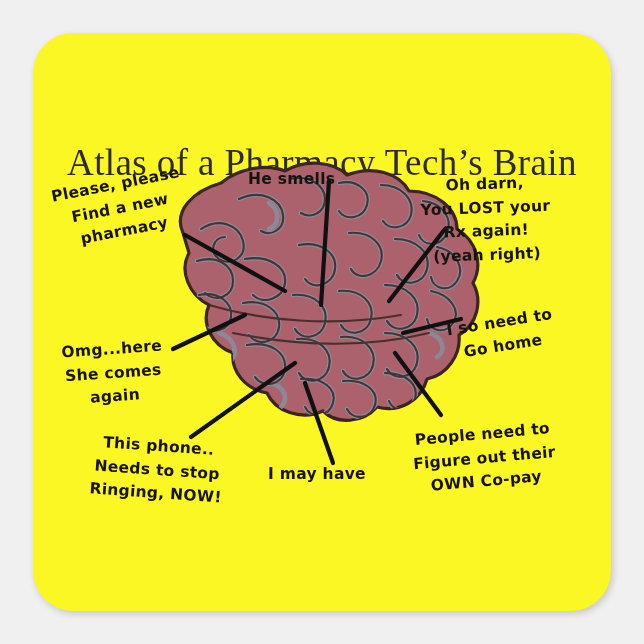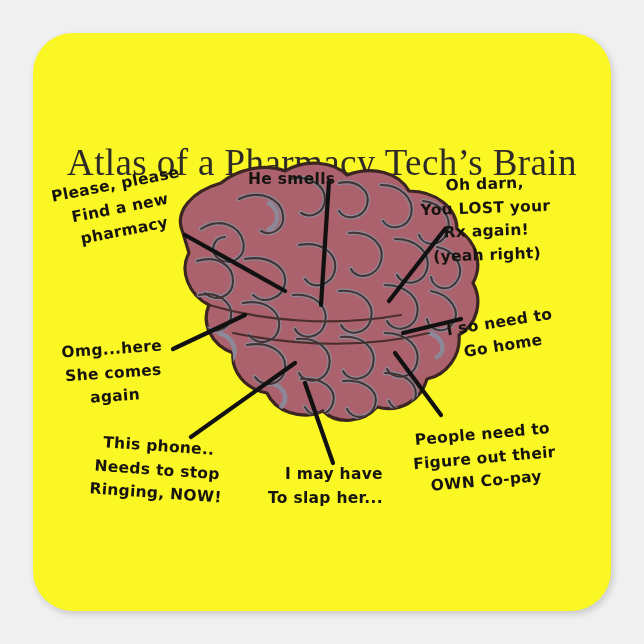--- a/index.html
+++ b/index.html
@@ -47,21 +47,21 @@
   }
   .note .ln{display:block;}
 
   
   #note-pharmacy{left:22px;top:140px;transform:rotate(-11deg);text-align:center;}
   #note-smells  {left:215px;top:135px;text-align:center;}
   #note-lostrx  {left:388px;top:140px;transform:rotate(-2deg);text-align:center;}
   #note-omg     {left:30px;top:305px;transform:rotate(-4deg);text-align:center;}
   #note-gohome  {left:415px;top:278px;transform:rotate(-9deg);text-align:center;}
   #note-phone   {left:58px;top:402px;transform:rotate(4deg);text-align:center;}
-  #note-slap    {left:235px;top:430px;text-align:right;}
+  #note-slap    {left:235px;top:430px;text-align:center;}
   #note-copay   {left:380px;top:390px;transform:rotate(-5deg);text-align:center;}
 </style>
 </head>
 <body>
 
 <div id="stage">
 
   <div class="sticker">
 
     <div class="title">Atlas of a Pharmacy Tech’s Brain</div>
@@ -208,21 +208,20 @@
     </div>
 
     <div class="note" id="note-phone">
       <span class="ln">This phone..</span>
       <span class="ln">Needs to stop</span>
       <span class="ln">Ringing, NOW!</span>
     </div>
 
     <div class="note" id="note-slap">
       <span class="ln">I may have</span>
-      <span class="ln">To slap her...</span>
     </div>
 
     <div class="note" id="note-copay">
       <span class="ln">People need to</span>
       <span class="ln">Figure out their</span>
       <span class="ln">OWN Co-pay</span>
     </div>
 
   </div>
 </div>

